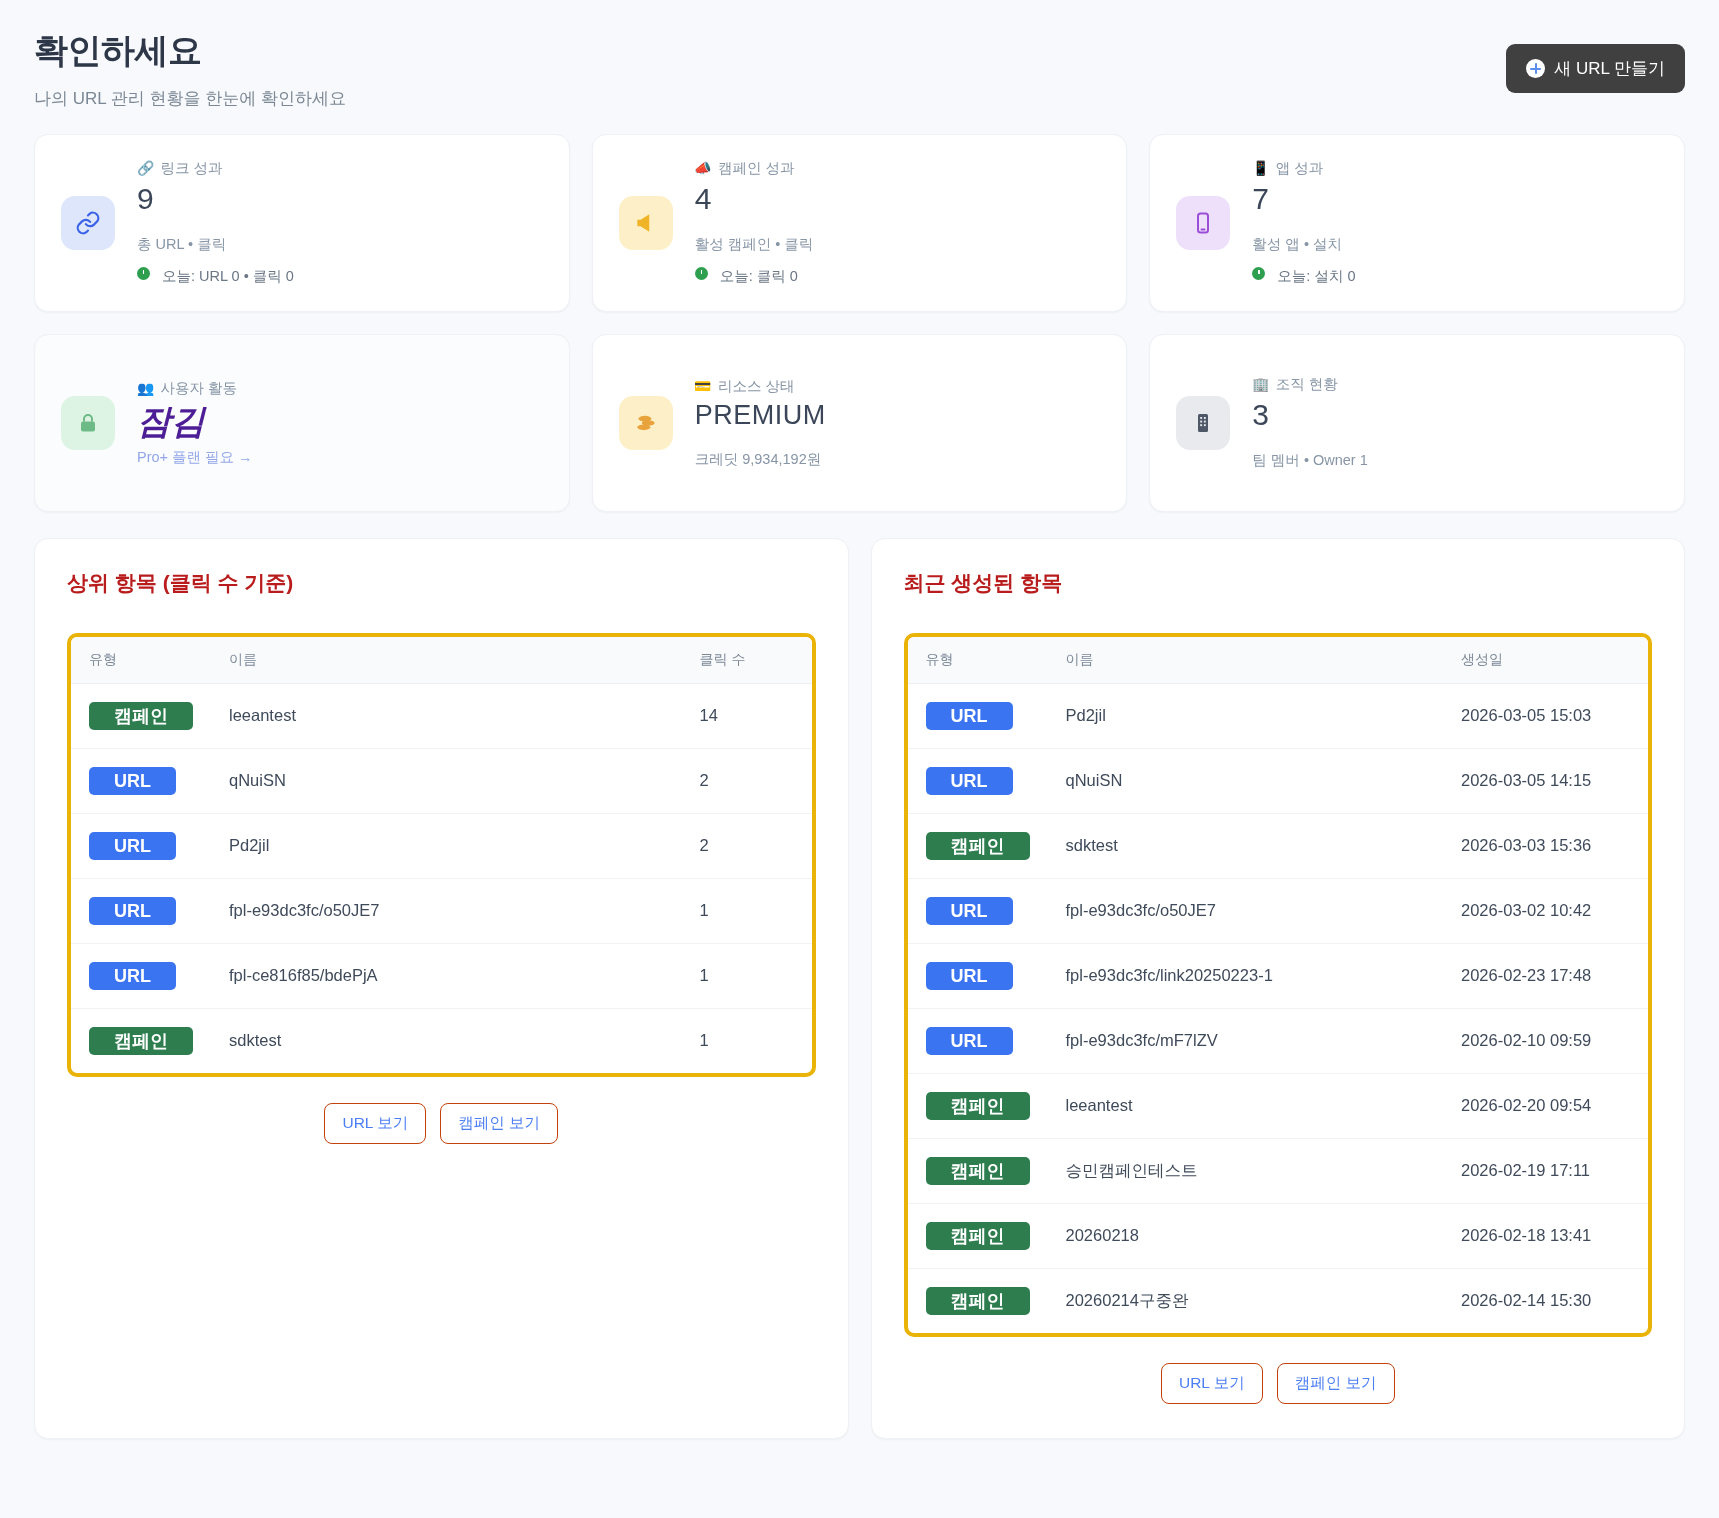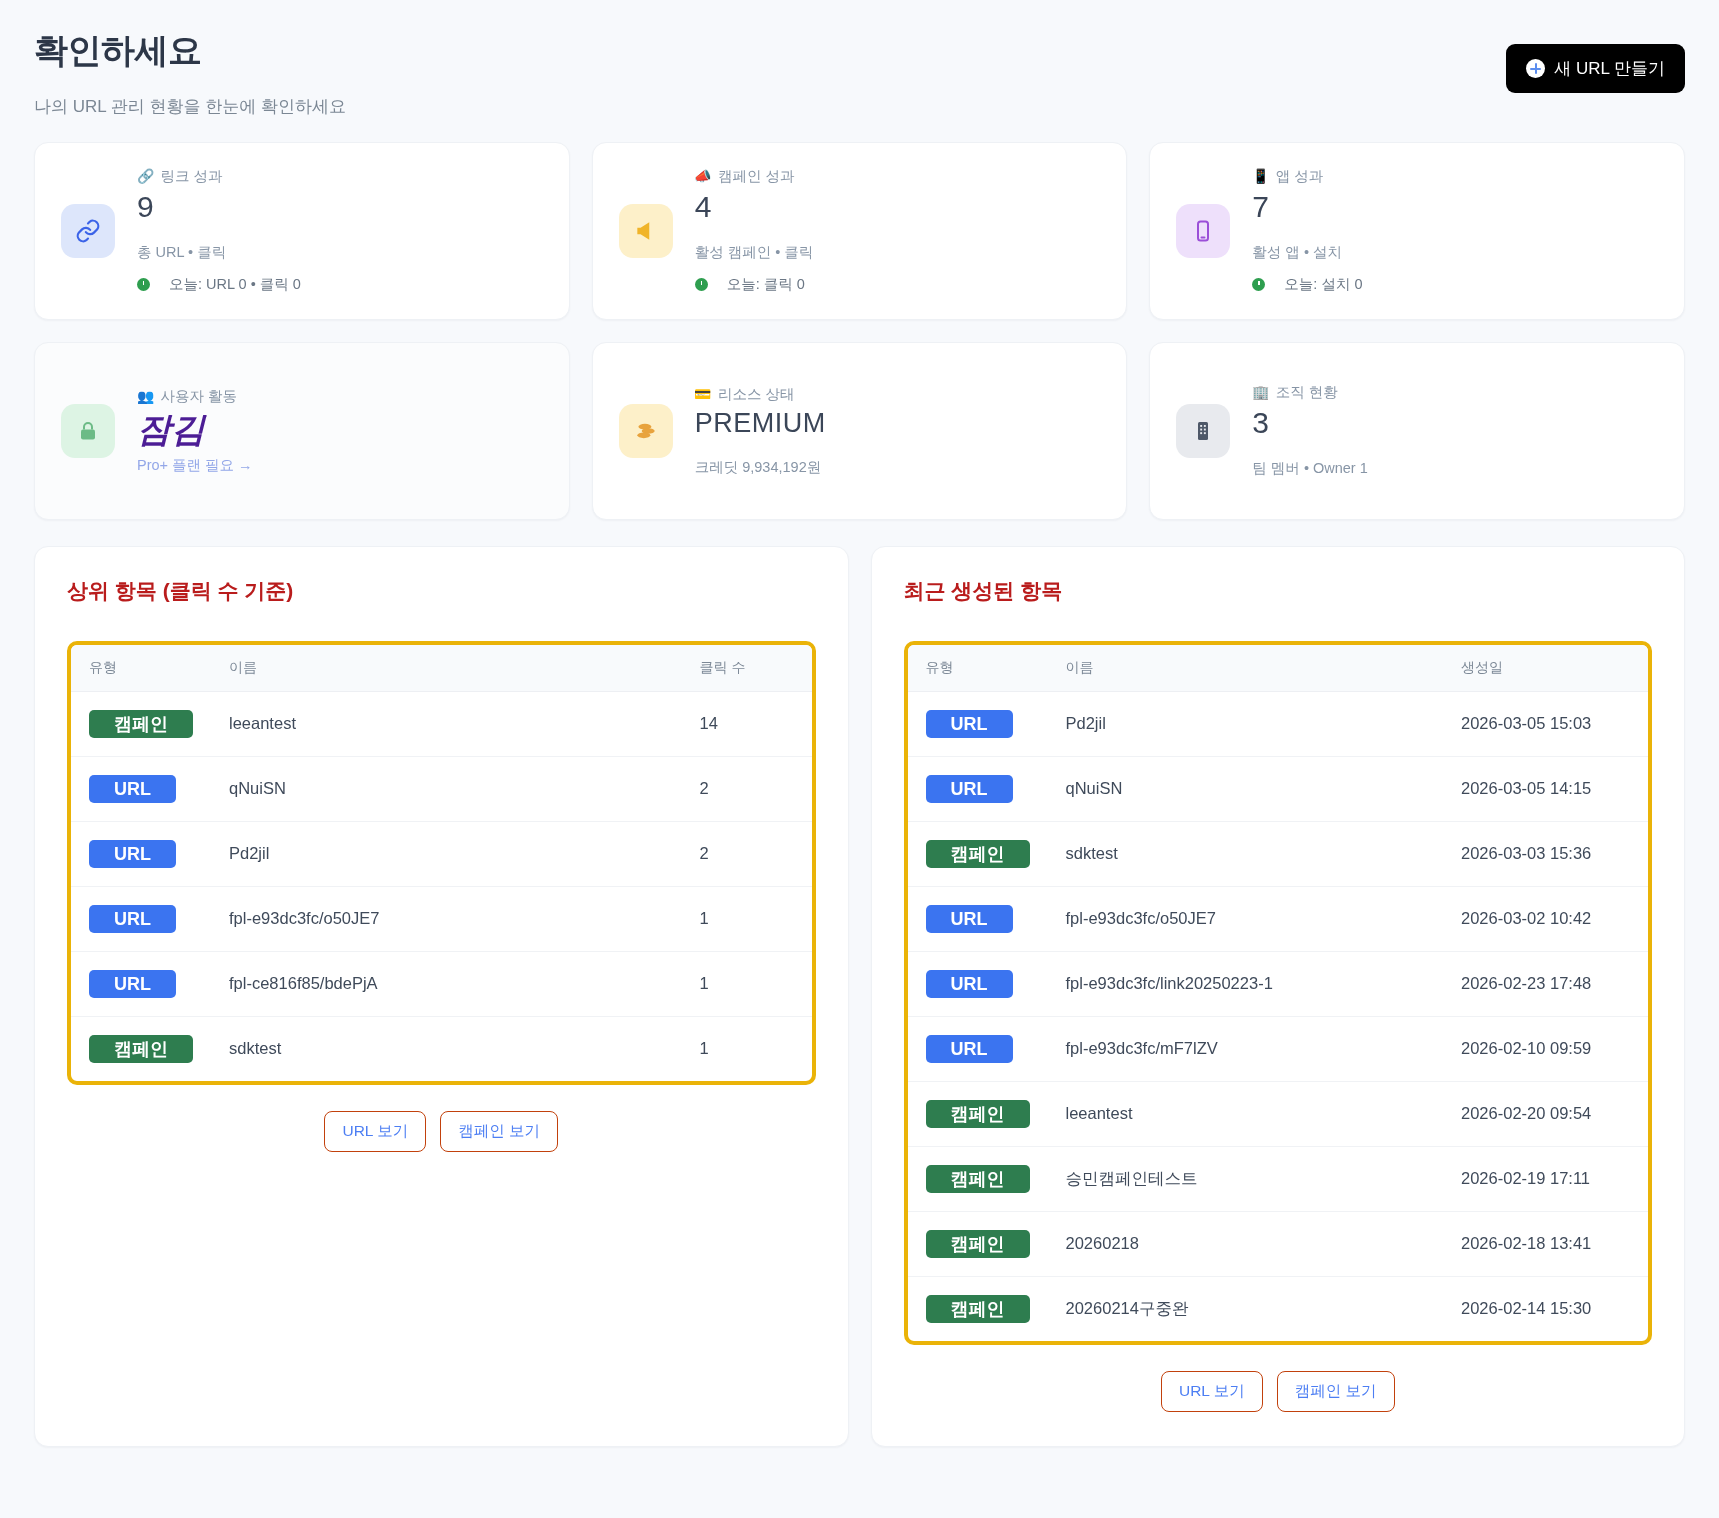--- a/index.html
+++ b/index.html
@@ -9,23 +9,23 @@
     font-family: "Liberation Sans", "DejaVu Sans", sans-serif;
     color: #334155;
     -webkit-font-smoothing: antialiased;
   }
   .page { width: 1719px; min-height: 1518px; padding: 30px 34px 0 34px; }
 
   
   .header { display: flex; align-items: flex-start; justify-content: space-between; padding: 0 0 18px 0; }
   .header-left { padding-left: 0; }
   .page-title { font-size: 34px; font-weight: bold; color: #2d3748; letter-spacing: -0.5px; line-height: 1.2; }
-  .page-subtitle { font-size: 17px; color: #7b8794; margin-top: 24px; }
+  .page-subtitle { font-size: 17px; color: #7b8794; margin-top: 16px; }
   .create-btn {
-    background: #000000; color: #ffffff; border: none; border-radius: 9px;
+    background: #404040; color: #ffffff; border: none; border-radius: 9px;
     font-size: 17px; font-family: inherit; padding: 13px 20px;
     display: flex; align-items: center; gap: 9px; cursor: pointer;
     margin-top: 14px; white-space: nowrap;
   }
   .plus-circle {
     width: 19px; height: 19px; border-radius: 50%; background: #ffffff;
     position: relative; flex: 0 0 auto;
   }
   .plus-circle::before, .plus-circle::after {
     content: ""; position: absolute; background: #5b8def; border-radius: 1px;
@@ -48,21 +48,21 @@
     width: 54px; height: 54px; border-radius: 14px; flex: 0 0 auto;
     display: flex; align-items: center; justify-content: center;
   }
   .stat-body { display: flex; flex-direction: column; justify-content: center; }
   .stat-label { font-size: 14.5px; color: #8795a6; display: flex; align-items: center; gap: 6px; line-height: 1.3; }
   .stat-label .emoji { font-size: 14px; }
   .stat-value { font-size: 30px; color: #3b4658; margin-top: 4px; line-height: 1.15; font-weight: 400; }
   .stat-value.premium { font-size: 27px; letter-spacing: 0.5px; }
   .stat-value.locked { font-size: 34px; font-weight: bold; color: #4c1d95; font-style: italic; }
   .stat-sub { font-size: 14.5px; color: #8795a6; margin-top: 19px; }
-  .stat-foot { font-size: 14.5px; color: #6b7785; margin-top: 13px; display: flex; align-items: center; gap: 19px; }
+  .stat-foot { font-size: 14.5px; color: #6b7785; margin-top: 13px; display: flex; align-items: flex-start; gap: 12px; }
   .stat-link { font-size: 14.5px; color: #93a7e8; margin-top: 7px; cursor: pointer; }
   .clock-dot {
     width: 13px; height: 13px; border-radius: 50%; background: #2e9e4f;
     display: inline-block; position: relative; flex: 0 0 auto;
   }
   .clock-dot::after {
     content: ""; position: absolute; left: 6px; top: 3px; width: 1.4px; height: 4px;
     background: #ffffff;
   }
   .bg-blue { background: #dde6fb; }

